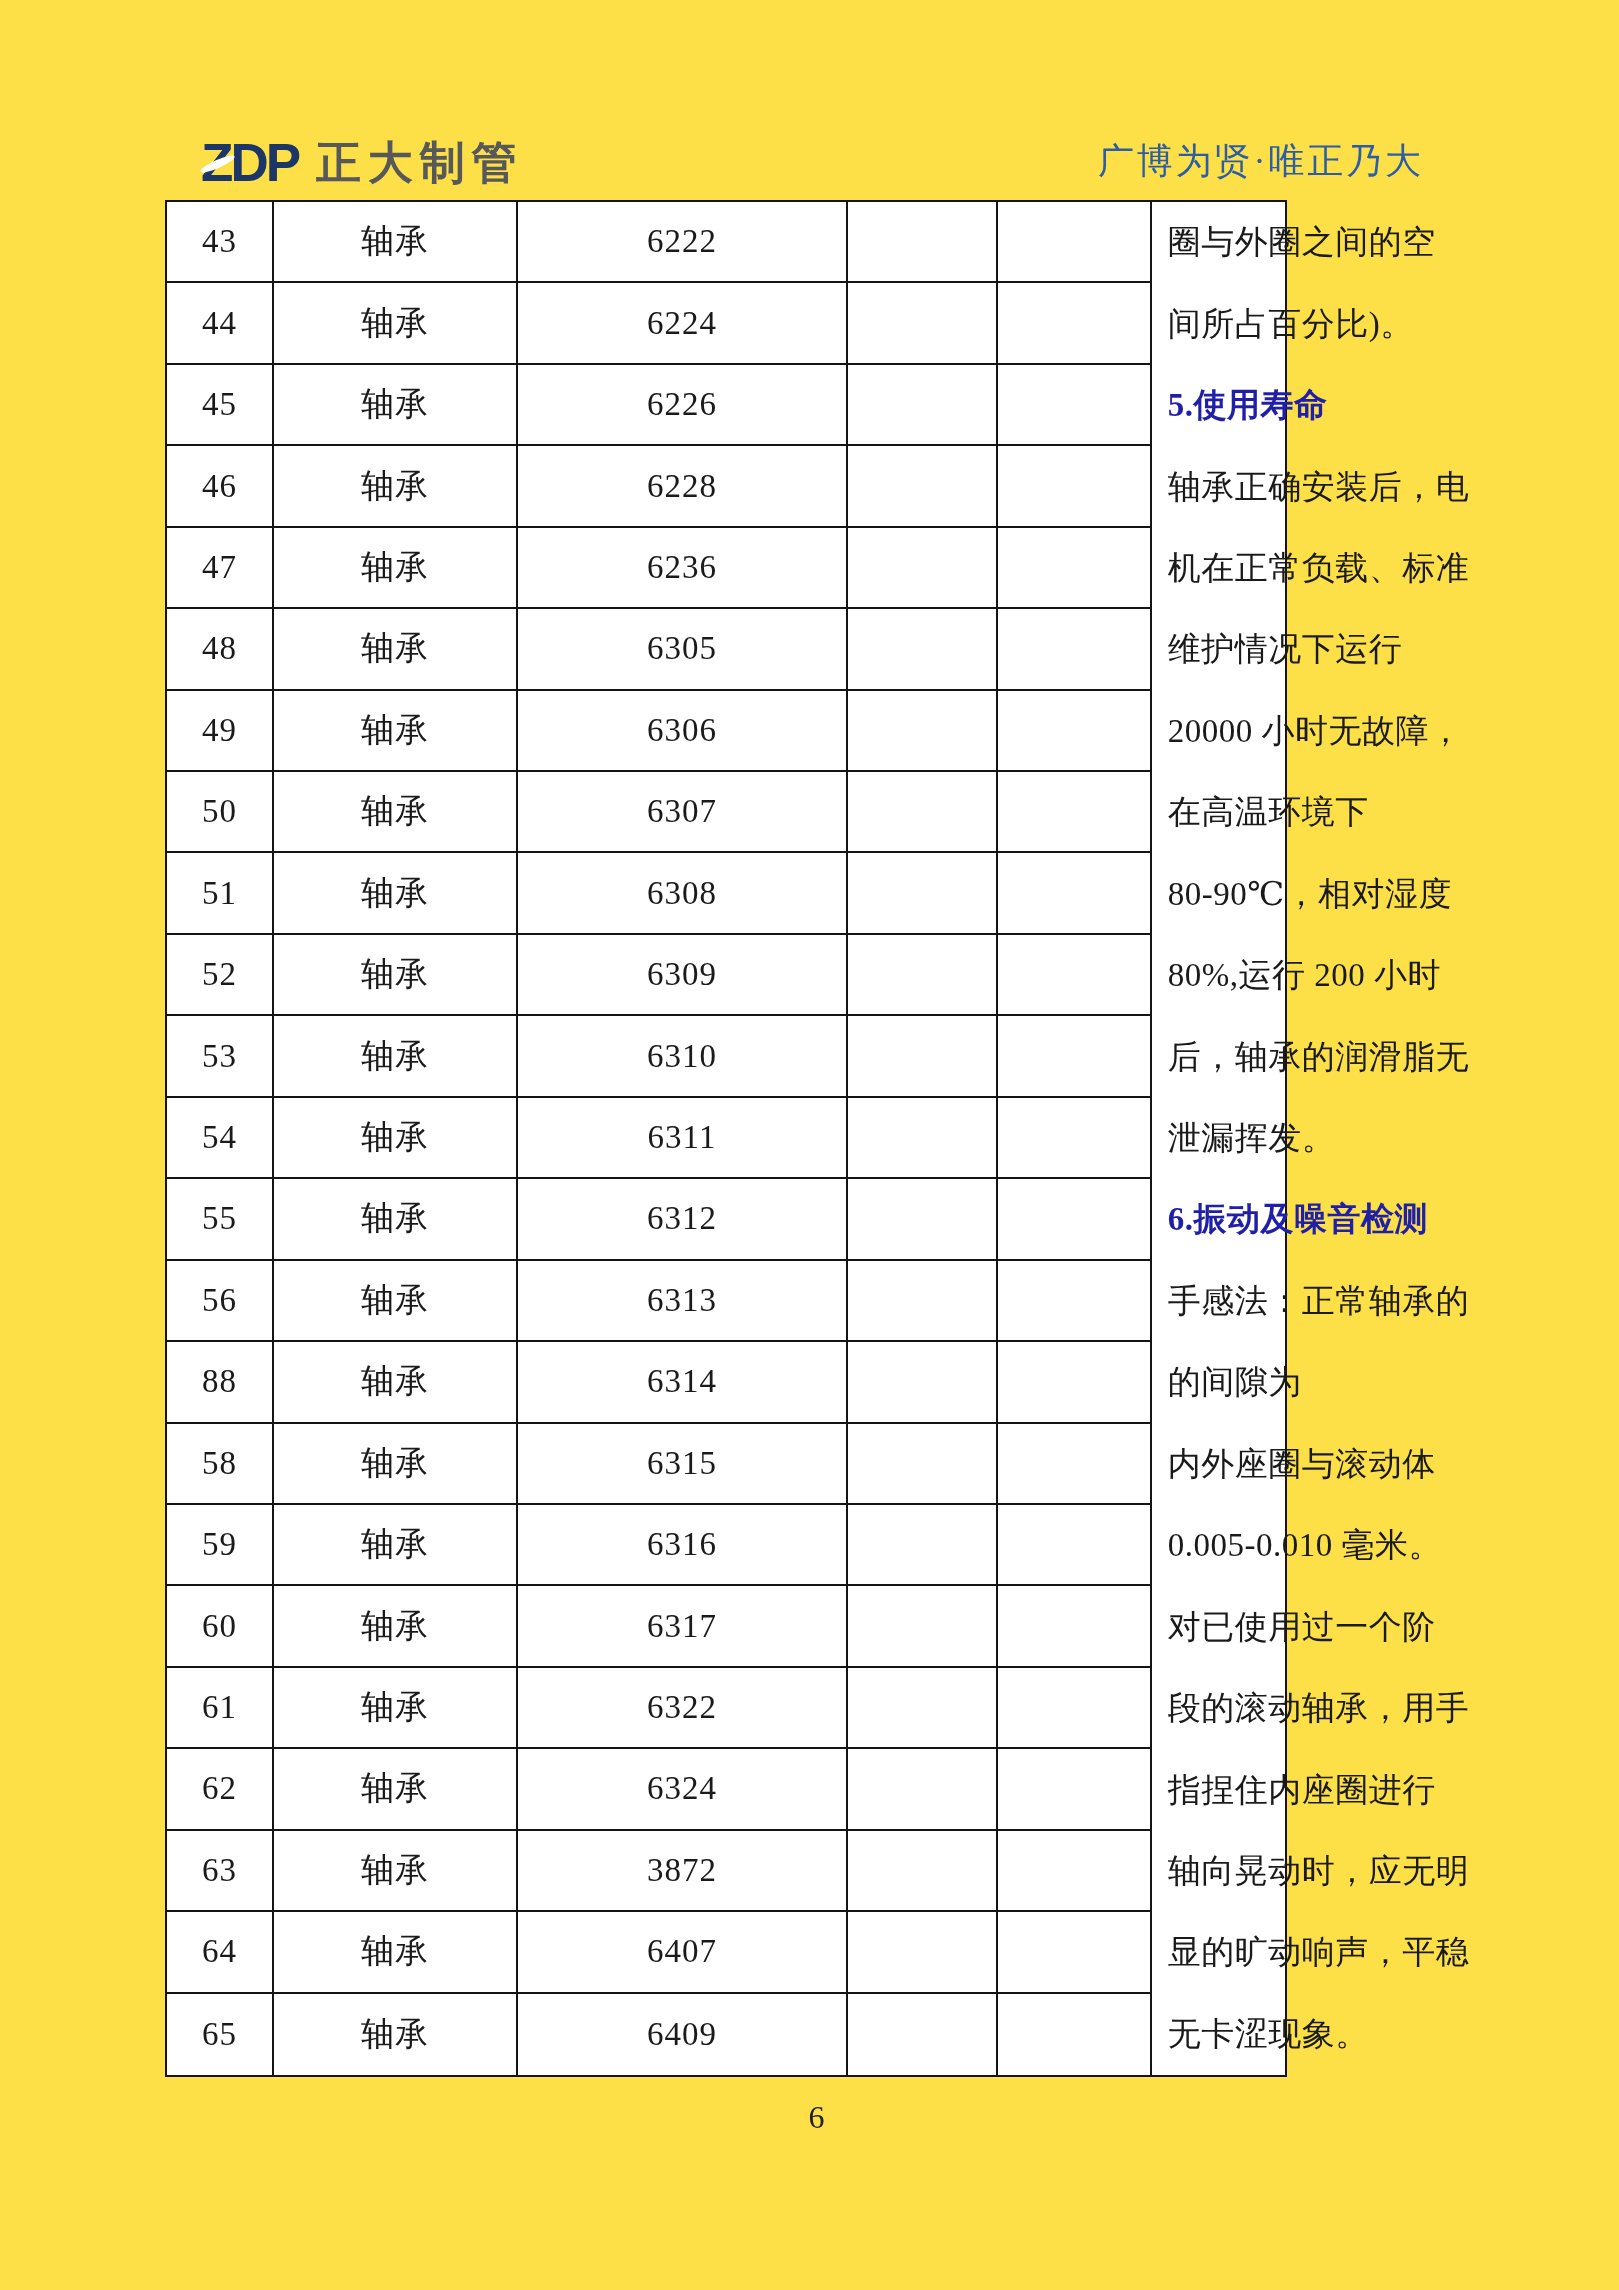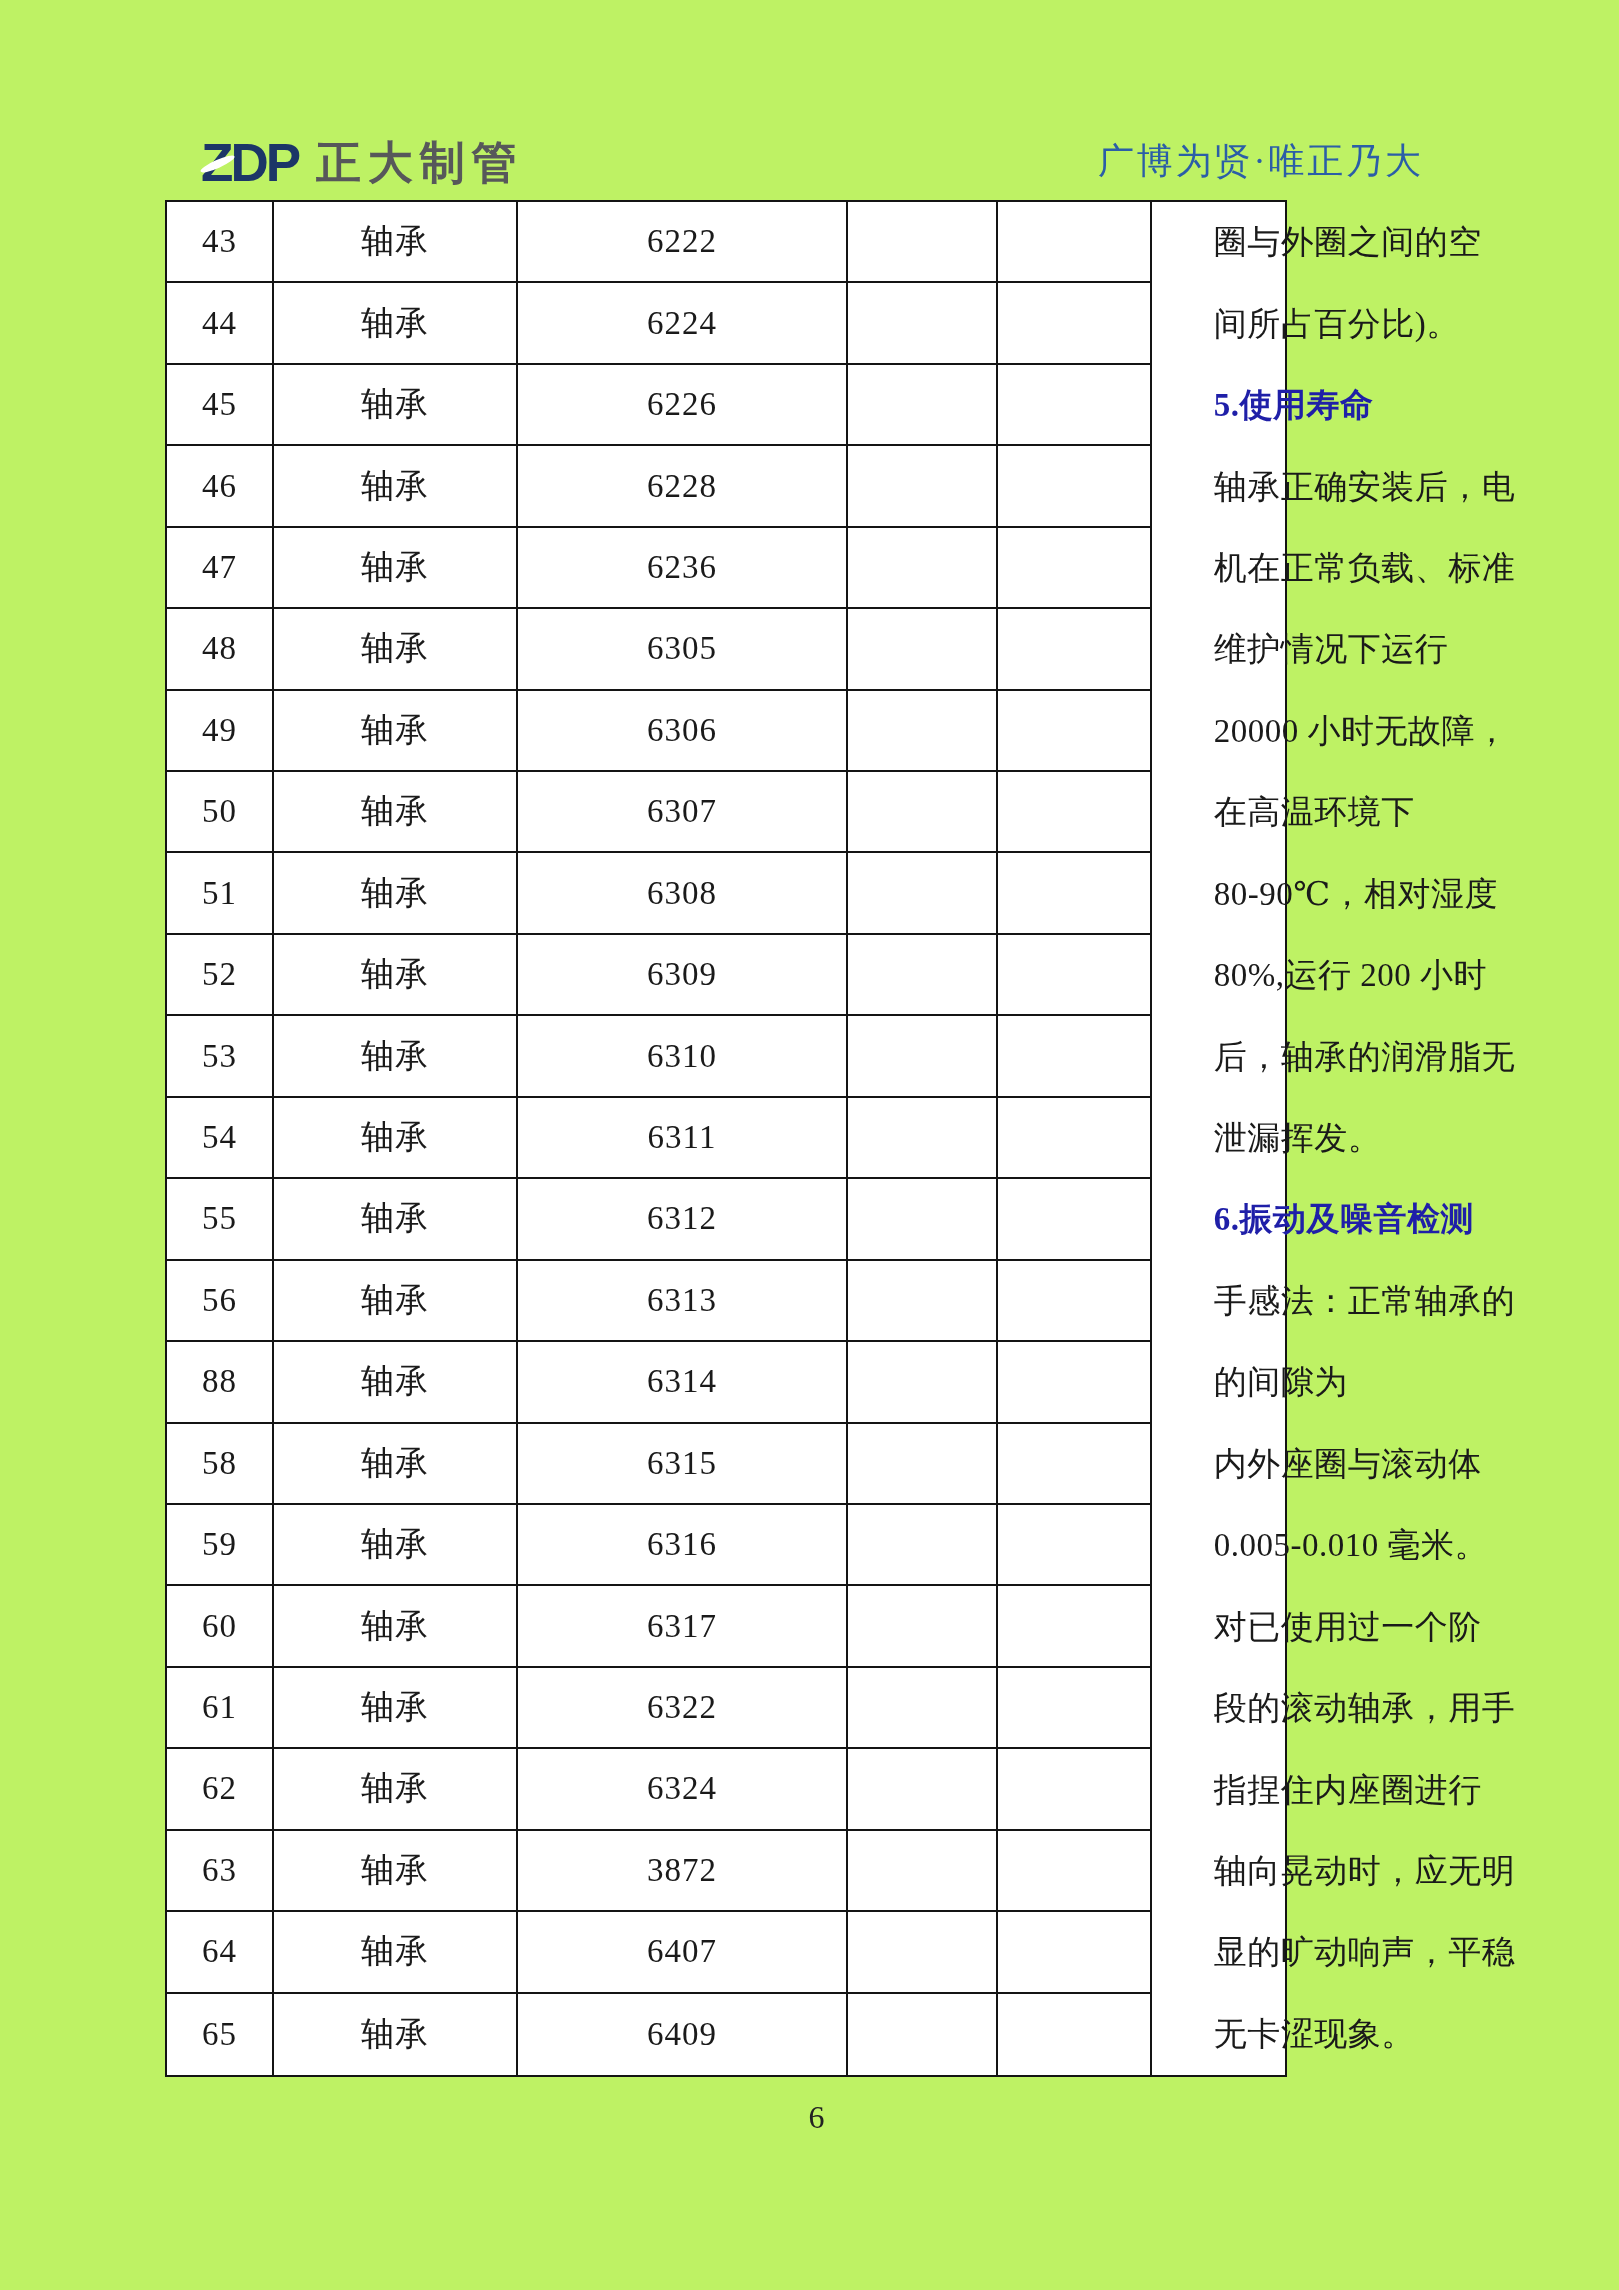--- a/index.html
+++ b/index.html
@@ -1,19 +1,19 @@
 <!DOCTYPE html>
 <html><head>
 <meta charset="utf-8">
 <style>
   html,body{margin:0;padding:0;background:#888;}
   .page{
     position:relative;
     width:1619px;height:2291px;
-    background:#bef264;
+    background:#fde047;
     margin:0 auto;
     overflow:hidden;
     font-family:"Liberation Serif","DejaVu Serif",serif;
     color:#1a1a1a;
   }
 
   
   .logo{
     position:absolute;left:201px;top:135px;height:55px;
     display:flex;align-items:center;
@@ -62,21 +62,20 @@
     border-bottom:2px solid #141414;
     display:flex;align-items:center;justify-content:center;
     font-size:33px;
     letter-spacing:1px;
   }
   .cell.last{border-bottom:none;}
   .notes{
     flex:1 1 auto;
     display:flex;flex-direction:column;
     box-sizing:border-box;
-    padding-left:46px;
   }
   .note-line{
     flex:1 1 0;
     display:flex;align-items:center;
     padding-left:15.7px;
     font-size:33px;
     letter-spacing:0.5px;
     white-space:nowrap;
   }
   .note-line.heading{

